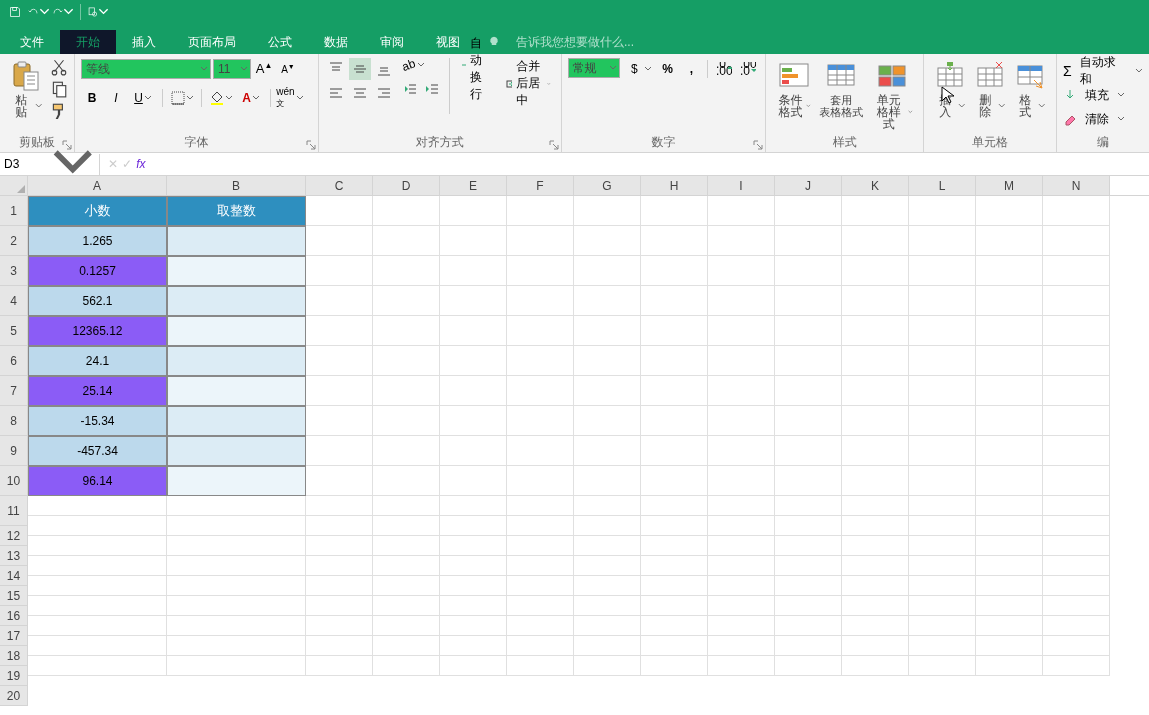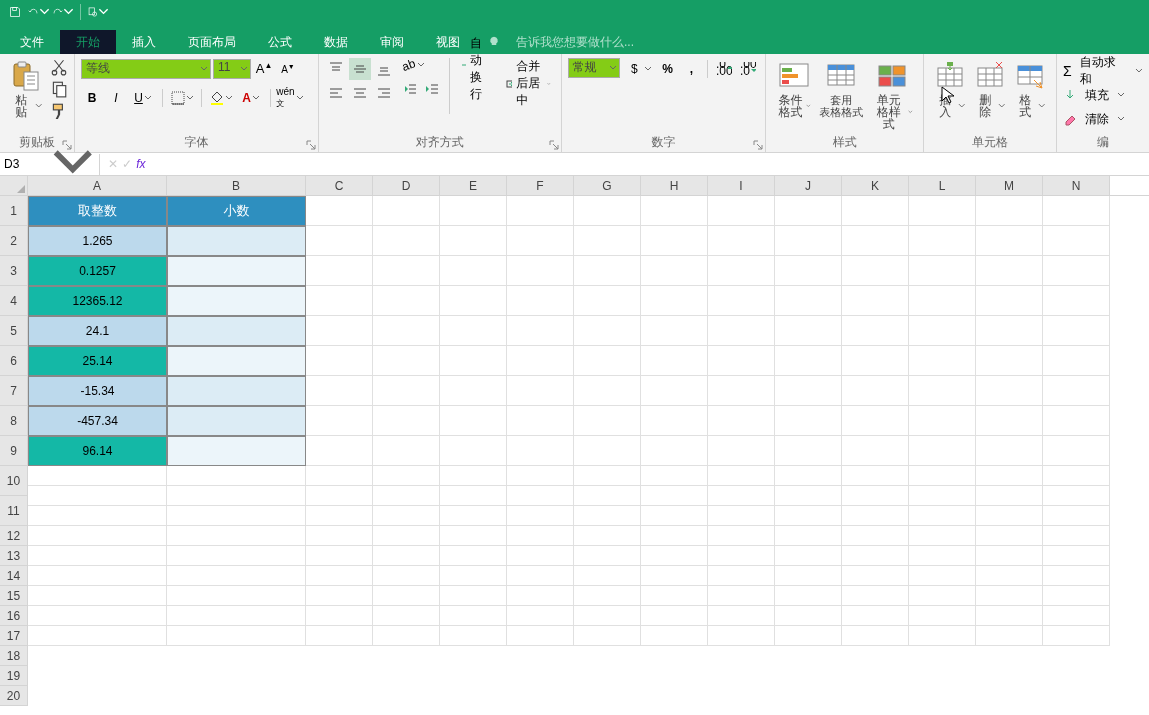--- a/index.html
+++ b/index.html
@@ -21,21 +21,21 @@
 .group-body{flex:1;display:flex;align-items:flex-start;padding:4px 6px 0 6px}
 .group-label{height:18px;display:flex;justify-content:center;align-items:center;color:#666;font-size:11px;position:relative;padding-bottom:2px}
 .dlg-launcher{position:absolute;right:2px;bottom:2px;width:10px;height:10px;cursor:pointer}
 .big-btn{display:flex;flex-direction:column;align-items:center;justify-content:center;cursor:pointer;gap:2px;padding:2px 4px}
 .big-btn .ico{width:32px;height:32px}
 .big-btn .ico svg{width:32px;height:32px}
 .big-btn-label{font-size:11px;color:#444;text-align:center;line-height:12px;display:flex;align-items:center;gap:2px}
 .stack{display:flex;flex-direction:column;gap:4px;margin-left:4px}
 .small-btn{width:18px;height:18px;display:flex;align-items:center;justify-content:center;cursor:pointer}
 .font-row{display:flex;align-items:center;gap:2px}
-.combo{height:20px;border:1px solid #ababab;background:#84cc16;display:flex;align-items:flex-start;padding:0 8px 0 4px;position:relative;font-size:11px;color:#444}
+.combo{height:20px;border:1px solid #ababab;background:#22c55e;display:flex;align-items:center;padding:0 8px 0 4px;position:relative;font-size:11px;color:#444}
 .combo .dd{position:absolute;right:2px;top:50%;transform:translateY(-50%);width:8px;height:8px}
 .icon-btn{width:22px;height:22px;display:flex;align-items:center;justify-content:center;cursor:pointer}
 .icon-btn-dd{width:28px;display:flex;align-items:center;justify-content:center;gap:1px}
 .align-grid{display:grid;grid-template-columns:repeat(3,22px);grid-template-rows:22px 22px;gap:2px 2px}
 .namebox-row{height:23px;background:#fff;border-bottom:1px solid #d4d4d4;display:flex;align-items:center}
 .namebox{width:100px;height:21px;border-right:1px solid #d4d4d4;display:flex;align-items:center;padding:0 4px;position:relative}
 .namebox input{border:none;outline:none;width:100%;font-size:12px}
 .fx-btns{display:flex;align-items:center;gap:4px;padding:0 8px;color:#999}
 .fx-label{font-style:italic;font-family:Liberation Sans, sans-serif;color:#6d28d9}
 .formula-bar{flex:1}
@@ -54,21 +54,21 @@
 .grid{position:relative;flex:1}
 .grid-rows{display:flex;flex-direction:column}
 .grid-row{display:flex;height:20px}
 .grid-row.data{height:30px}
 .cell{border-right:1px solid #e0e0e0;border-bottom:1px solid #e0e0e0;display:flex;align-items:center;padding:0 4px;font-size:12px}
 .cell.cA,.cell.cB{width:139px}
 .cell.std{width:67px}
 .hdr-cell{background:#2e8fbf;color:#fff;justify-content:center;border:1px solid #888;font-size:13px}
 .data-a{background:#bcd9ec;justify-content:center;border:1px solid #888}
 .data-b{background:#dcecf5;border:1px solid #888}
-.data-a.alt{background:#14b8a6}
+.data-a.alt{background:#8b5cf6}
 .data-b.alt{background:#ecf5fa}
 svg path,svg rect,svg line,svg polyline,svg polygon{stroke-width:1}
 .cursor-svg{position:absolute;left:940px;top:85px;pointer-events:none;z-index:100}
 .ed-row{display:flex;align-items:center;gap:8px;height:22px;min-width:80px}
 </style>
 </head>
 <body>
 
 <div class="titlebar">
   <div class="qat">
@@ -592,22 +592,22 @@
         <div class="row-h">15</div>
         <div class="row-h">16</div>
         <div class="row-h">17</div>
         <div class="row-h">18</div>
         <div class="row-h">19</div>
         <div class="row-h">20</div>
       </div>
     <div class="grid">
       <div class="grid-rows" id="grid-rows">
           <div class="grid-row data">
+            <div class="cell cA hdr-cell">小数</div>
             <div class="cell cB hdr-cell">取整数</div>
-            <div class="cell cA hdr-cell">小数</div>
             <div class="cell std"></div>
             <div class="cell std"></div>
             <div class="cell std"></div>
             <div class="cell std"></div>
             <div class="cell std"></div>
             <div class="cell std"></div>
             <div class="cell std"></div>
             <div class="cell std"></div>
             <div class="cell std"></div>
             <div class="cell std"></div>
@@ -640,20 +640,36 @@
             <div class="cell std"></div>
             <div class="cell std"></div>
             <div class="cell std"></div>
             <div class="cell std"></div>
             <div class="cell std"></div>
             <div class="cell std"></div>
             <div class="cell std"></div>
             <div class="cell std"></div>
           </div>
           <div class="grid-row data">
+            <div class="cell cA data-a">562.1</div>
+            <div class="cell cB data-b"></div>
+            <div class="cell std"></div>
+            <div class="cell std"></div>
+            <div class="cell std"></div>
+            <div class="cell std"></div>
+            <div class="cell std"></div>
+            <div class="cell std"></div>
+            <div class="cell std"></div>
+            <div class="cell std"></div>
+            <div class="cell std"></div>
+            <div class="cell std"></div>
+            <div class="cell std"></div>
+            <div class="cell std"></div>
+          </div>
+          <div class="grid-row data">
             <div class="cell cA data-a alt">12365.12</div>
             <div class="cell cB data-b alt"></div>
             <div class="cell std"></div>
             <div class="cell std"></div>
             <div class="cell std"></div>
             <div class="cell std"></div>
             <div class="cell std"></div>
             <div class="cell std"></div>
             <div class="cell std"></div>
             <div class="cell std"></div>

